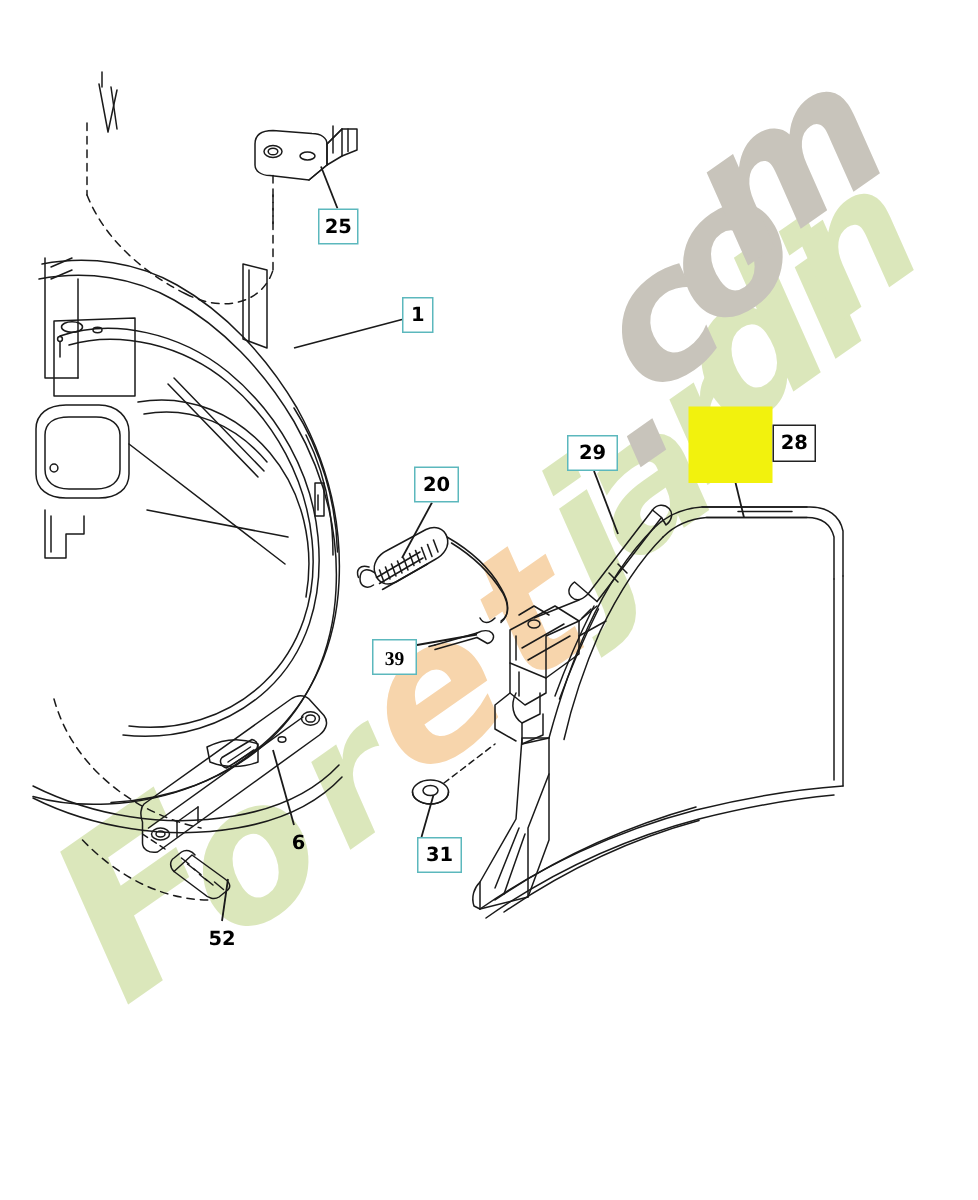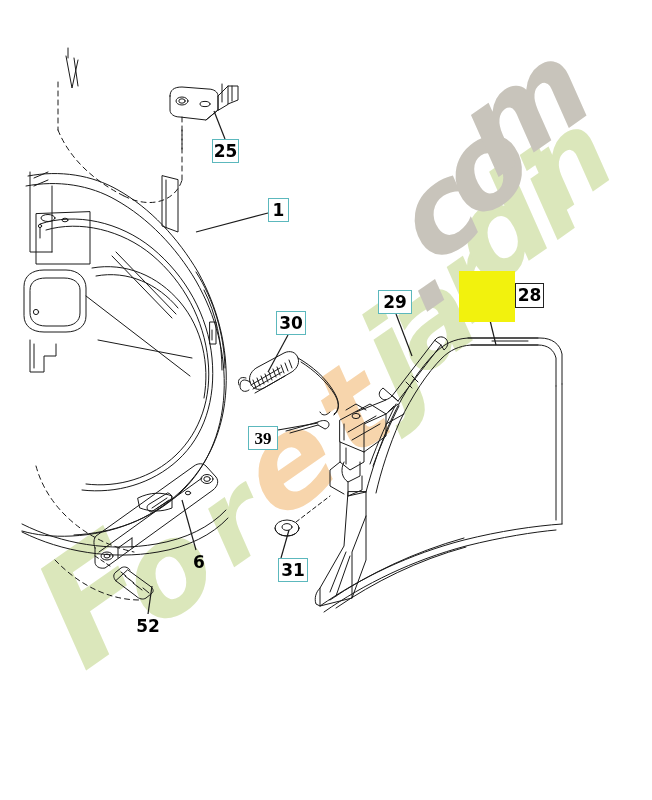--- a/index.html
+++ b/index.html
@@ -40,21 +40,21 @@
   }
 
   
   .callout {
     position: absolute;
     display: flex;
     align-items: center;
     justify-content: center;
     font-family: "DejaVu Sans", sans-serif;
     font-weight: 700;
-    font-size: 17px;
+    font-size: 13px;
     line-height: 1;
     color: #000000;
     background: #ffffff;
     box-sizing: border-box;
   }
   .callout.boxed {
     border: 1.5px solid #5cb8bd;
   }
   .callout.plain {
     border: none;
@@ -328,21 +328,21 @@
         <line x1="196" y1="550" x2="182" y2="500" stroke="#1a1a1a" stroke-width="1.2"></line>
         <line x1="148" y1="614" x2="152" y2="586" stroke="#1a1a1a" stroke-width="1.2"></line>
       </svg>
       <div class="callout boxed" style="left: 212px; top: 139px; width: 27px; height: 24px;">
         <span>25</span>
       </div>
       <div class="callout boxed" style="left: 268px; top: 198px; width: 21px; height: 24px;">
         <span>1</span>
       </div>
       <div class="callout boxed" style="left: 276px; top: 311px; width: 30px; height: 24px;">
-        <span>30</span>
+        <span>20</span>
       </div>
       <div class="callout boxed" style="left: 378px; top: 290px; width: 34px; height: 24px;">
         <span>29</span>
       </div>
       <div class="highlight-pad" style="left: 459px; top: 271px; width: 56px; height: 51px;"></div>
       <div class="callout on-highlight" style="left: 472px; top: 283px; width: 29px; height: 25px; margin-left: 43px;">
         <span>28</span>
       </div>
       <div class="callout boxed" style="left: 248px; top: 426px; width: 30px; height: 24px; font-family: Liberation Serif, serif;">
         <span>39</span>

